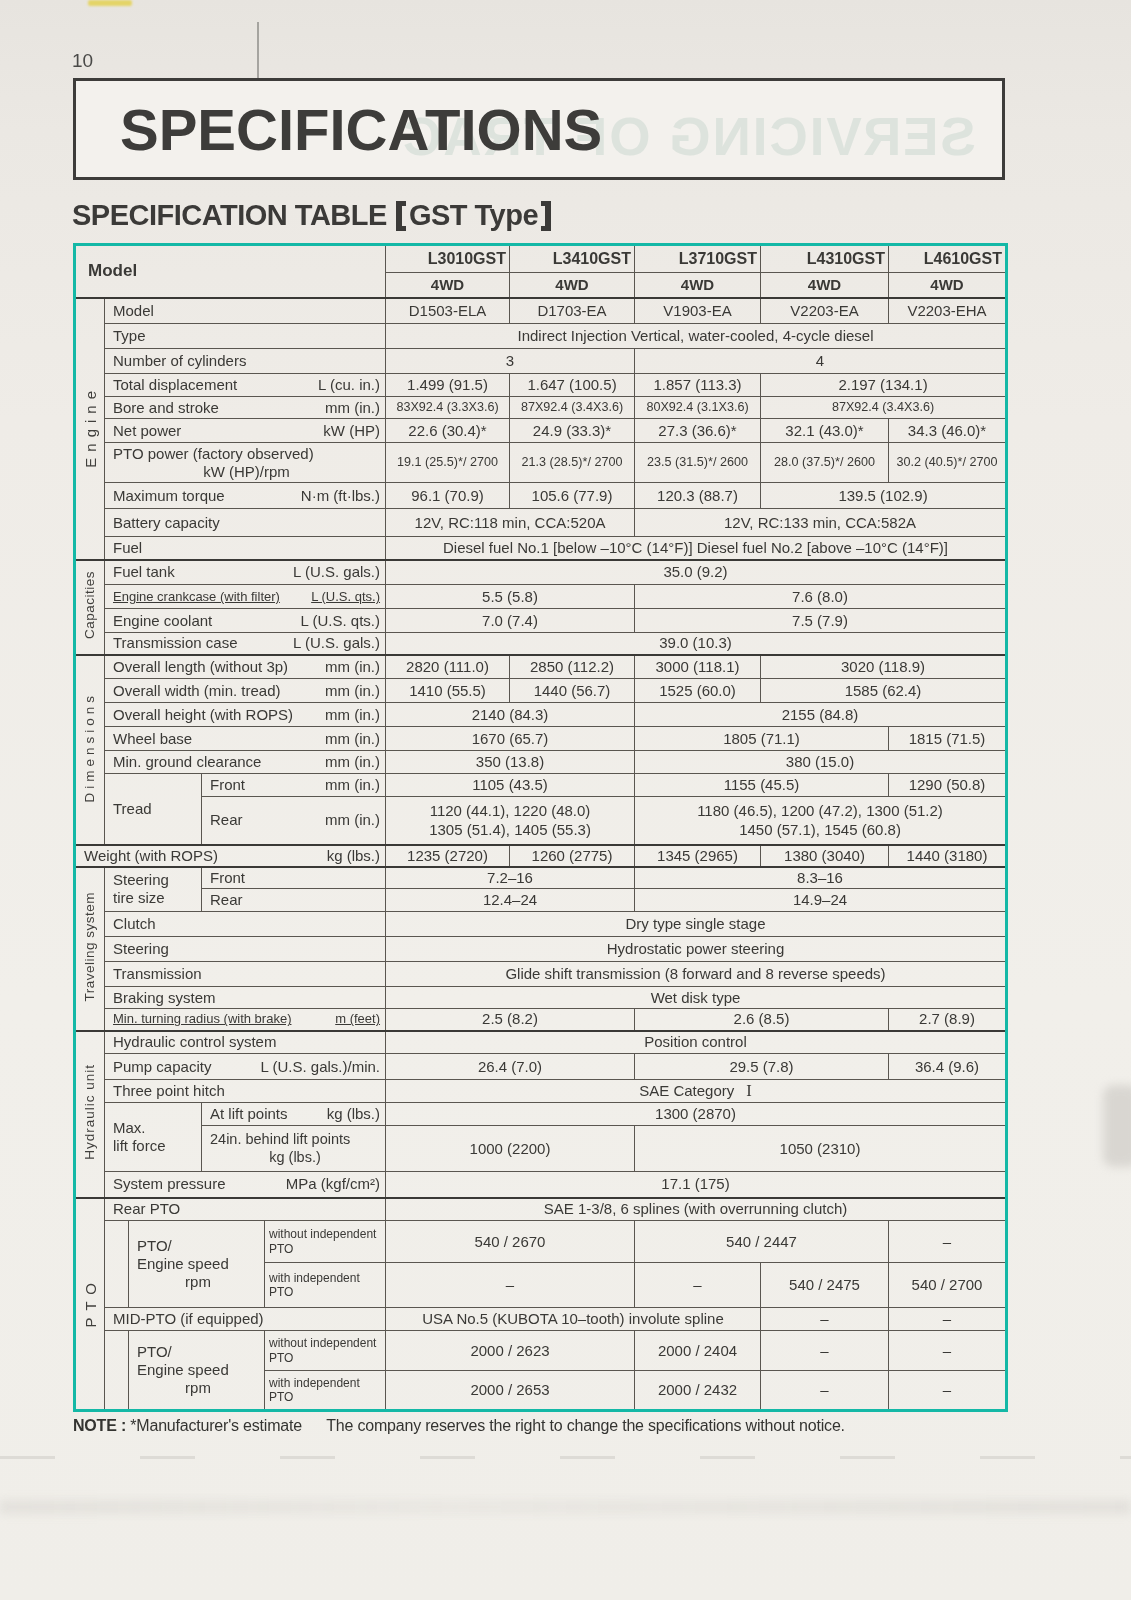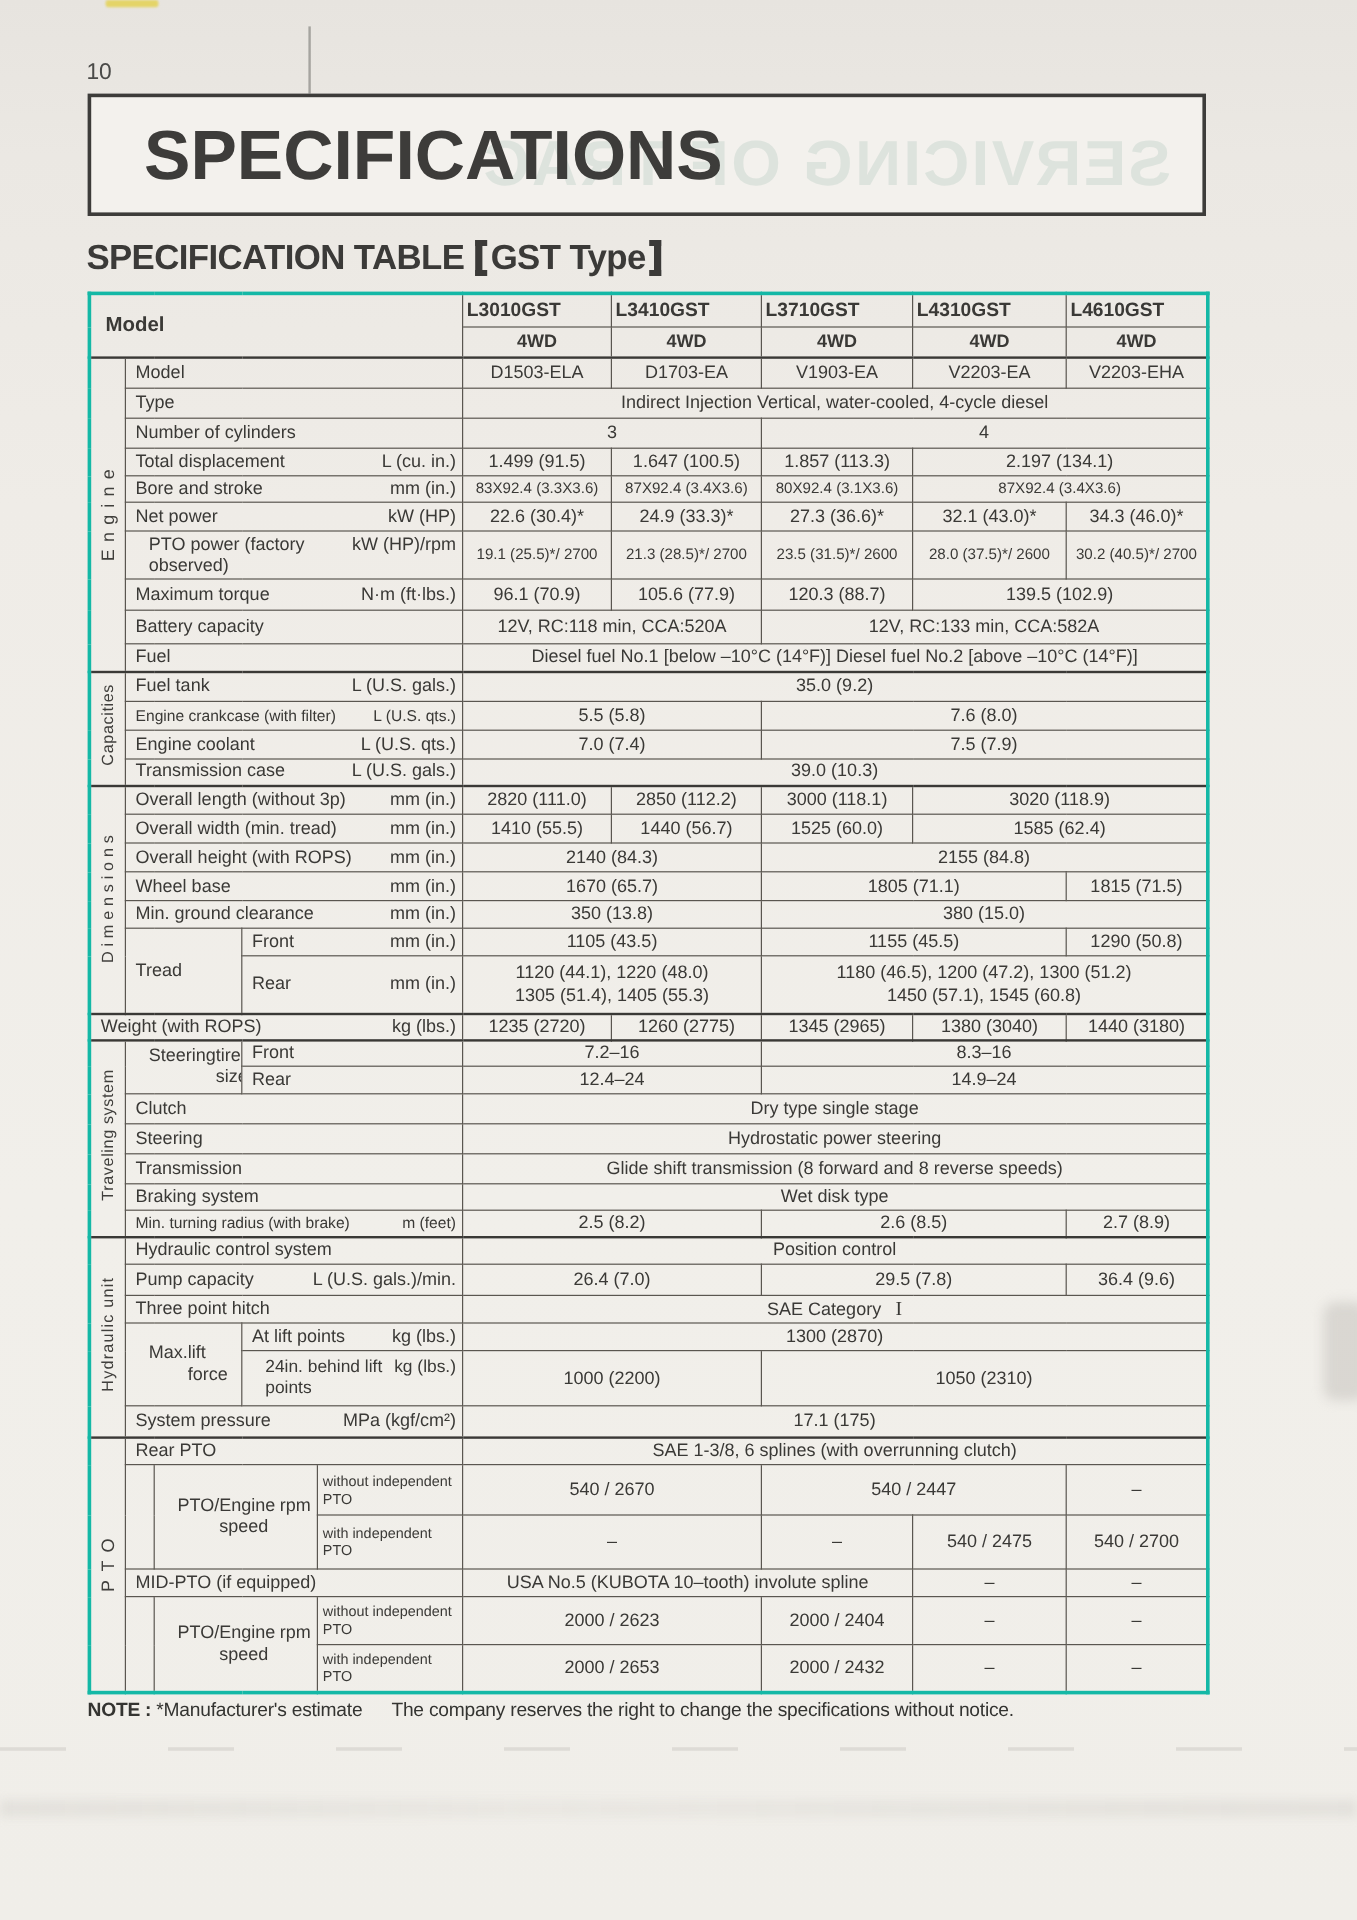--- a/index.html
+++ b/index.html
@@ -32,40 +32,40 @@
   .lb,.rb { display:inline-block; width:10px; height:30px; vertical-align:-6px; }
   .lb { border-left:6px solid #3b3a38; border-top:5px solid #3b3a38; border-bottom:5px solid #3b3a38; margin:0 3px 0 9px; }
   .rb { border-right:6px solid #3b3a38; border-top:5px solid #3b3a38; border-bottom:5px solid #3b3a38; margin:0 0 0 3px; }
 
   table.spec { position:absolute; left:73px; top:243px; width:932px; border-collapse:collapse; table-layout:fixed;
                border:3px solid #14b8a6; }
   td { border:1px solid #5a5650; font-size:15px; color:#3a3936; vertical-align:middle; padding:1px 3px; overflow:hidden; line-height:1.2; }
   tr.sb td { border-top:2px solid #3a3936; }
 
   td.model-hdr { font-weight:bold; font-size:17px; text-align:left; padding-left:12px; }
-  td.mname { font-weight:bold; font-size:16px; text-align:left; }
+  td.mname { font-weight:bold; font-size:16px; text-align:right; }
   td.drive { font-weight:bold; font-size:15px; text-align:center; }
 
   td.sec { padding:0; text-align:center; }
   td.sec span { writing-mode:vertical-rl; transform:rotate(180deg); display:inline-block;
                 font-size:13.5px; color:#403f3c; white-space:nowrap; line-height:1; }
   .sp6 { letter-spacing:6px; font-size:15px !important; }
   .sp4 { letter-spacing:4px; }
   .sp1 { letter-spacing:1px; }
   .sp0 { letter-spacing:0.5px; }
   .sp8 { letter-spacing:7px; font-size:15px !important; }
 
   td.lbl { text-align:left; padding:1px 5px 1px 8px; }
   td.lbl .lr { display:flex; justify-content:space-between; align-items:center; gap:4px; }
   .u { white-space:nowrap; }
-  td.lblsm { font-size:13px; }
+  td.lblsm { font-size:13px;text-decoration:underline; }
   td.v { text-align:center; }
   td.sm { font-size:12.6px; padding:1px 2px; }
   td.subsm { font-size:12px; line-height:1.2; padding:2px 4px; text-align:left; }
-  .stack { display:flex; flex-direction:row;margin-left:11px; }
+  .stack { display:flex; flex-direction:column; }
   .stack .r { text-align:center; }
   td.two { text-align:center; }
   td.two span { display:block; line-height:1.3; }
   td.strip { padding:0; }
   .roman { font-family:"Liberation Serif", serif; font-size:16.5px; margin-left:12px; }
 
   .note { position:absolute; left:73px; top:1417px; width:945px; font-size:16px; color:#343431; letter-spacing:-0.2px; white-space:nowrap; }
   .note .nl { font-weight:bold; }
   .note .p2 { margin-left:20px; }
 </style>

